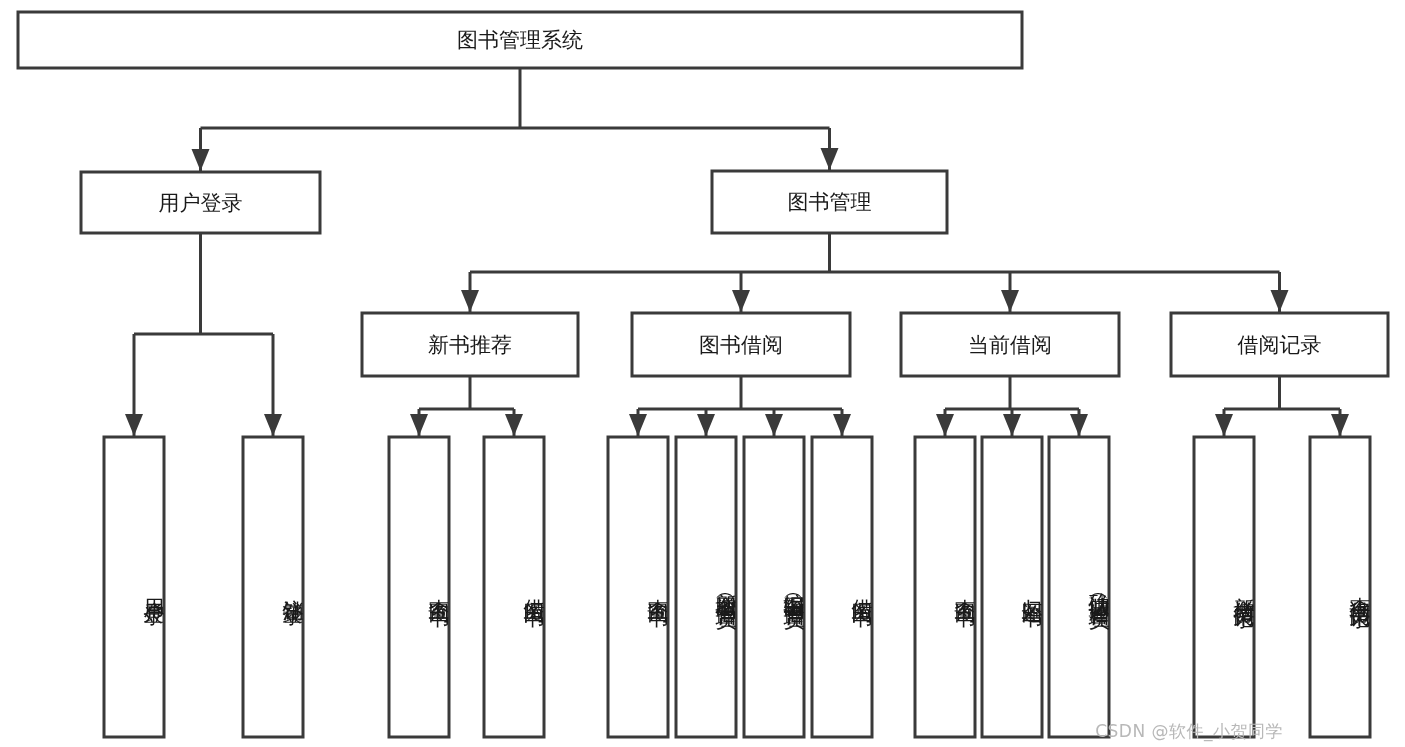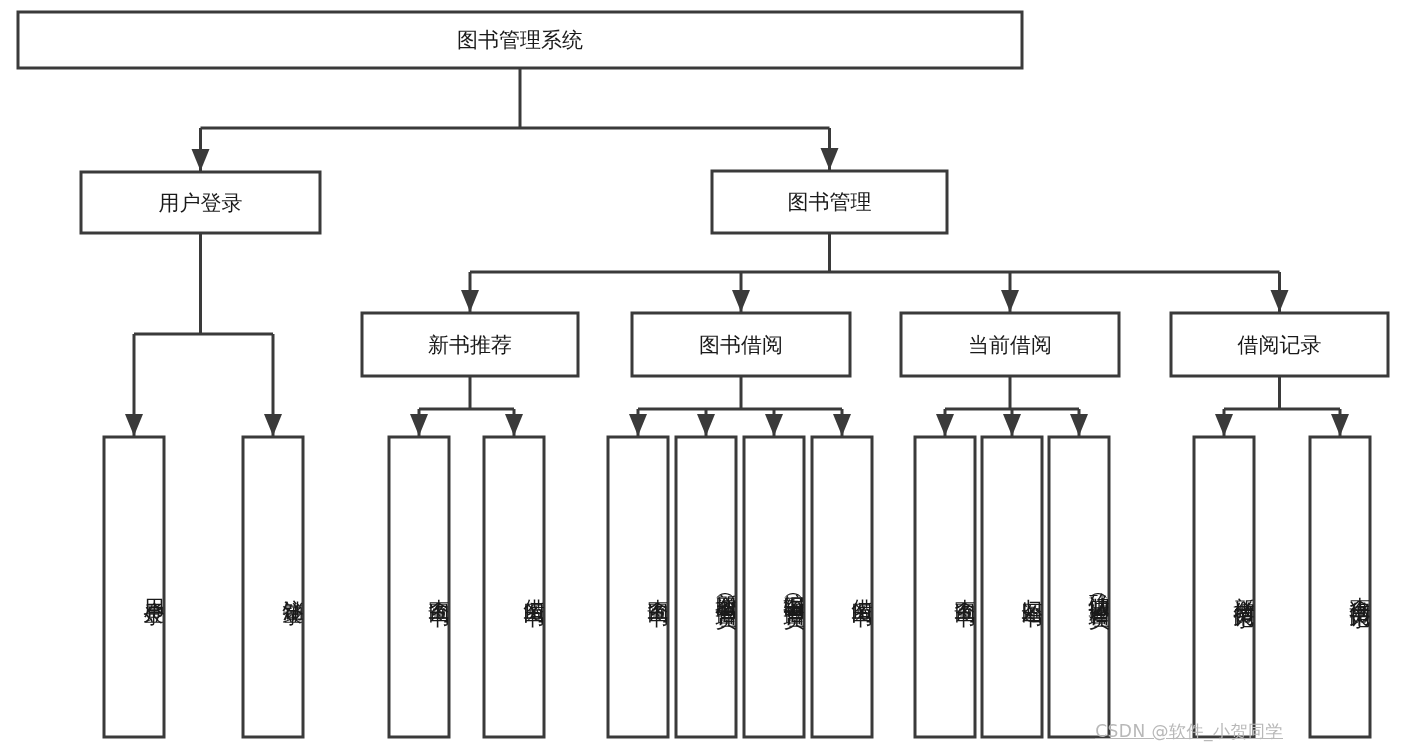--- a/index.html
+++ b/index.html
@@ -67,21 +67,20 @@
   }
   .watermark {
     position: absolute;
     right: 8px;
     bottom: 4px;
     font-family: "DejaVu Sans", "Liberation Sans", sans-serif;
     font-size: 17px;
     color: #b8b8b8;
     white-space: nowrap;
     letter-spacing: 0.5px;
-    text-decoration: underline;
   }
 </style>
 </head>
 <body>
 
 <div id="diagram-root">
 
   <svg id="flow" viewBox="0 0 1405 747">
     <defs></defs>
     <g id="connectors-layer">

